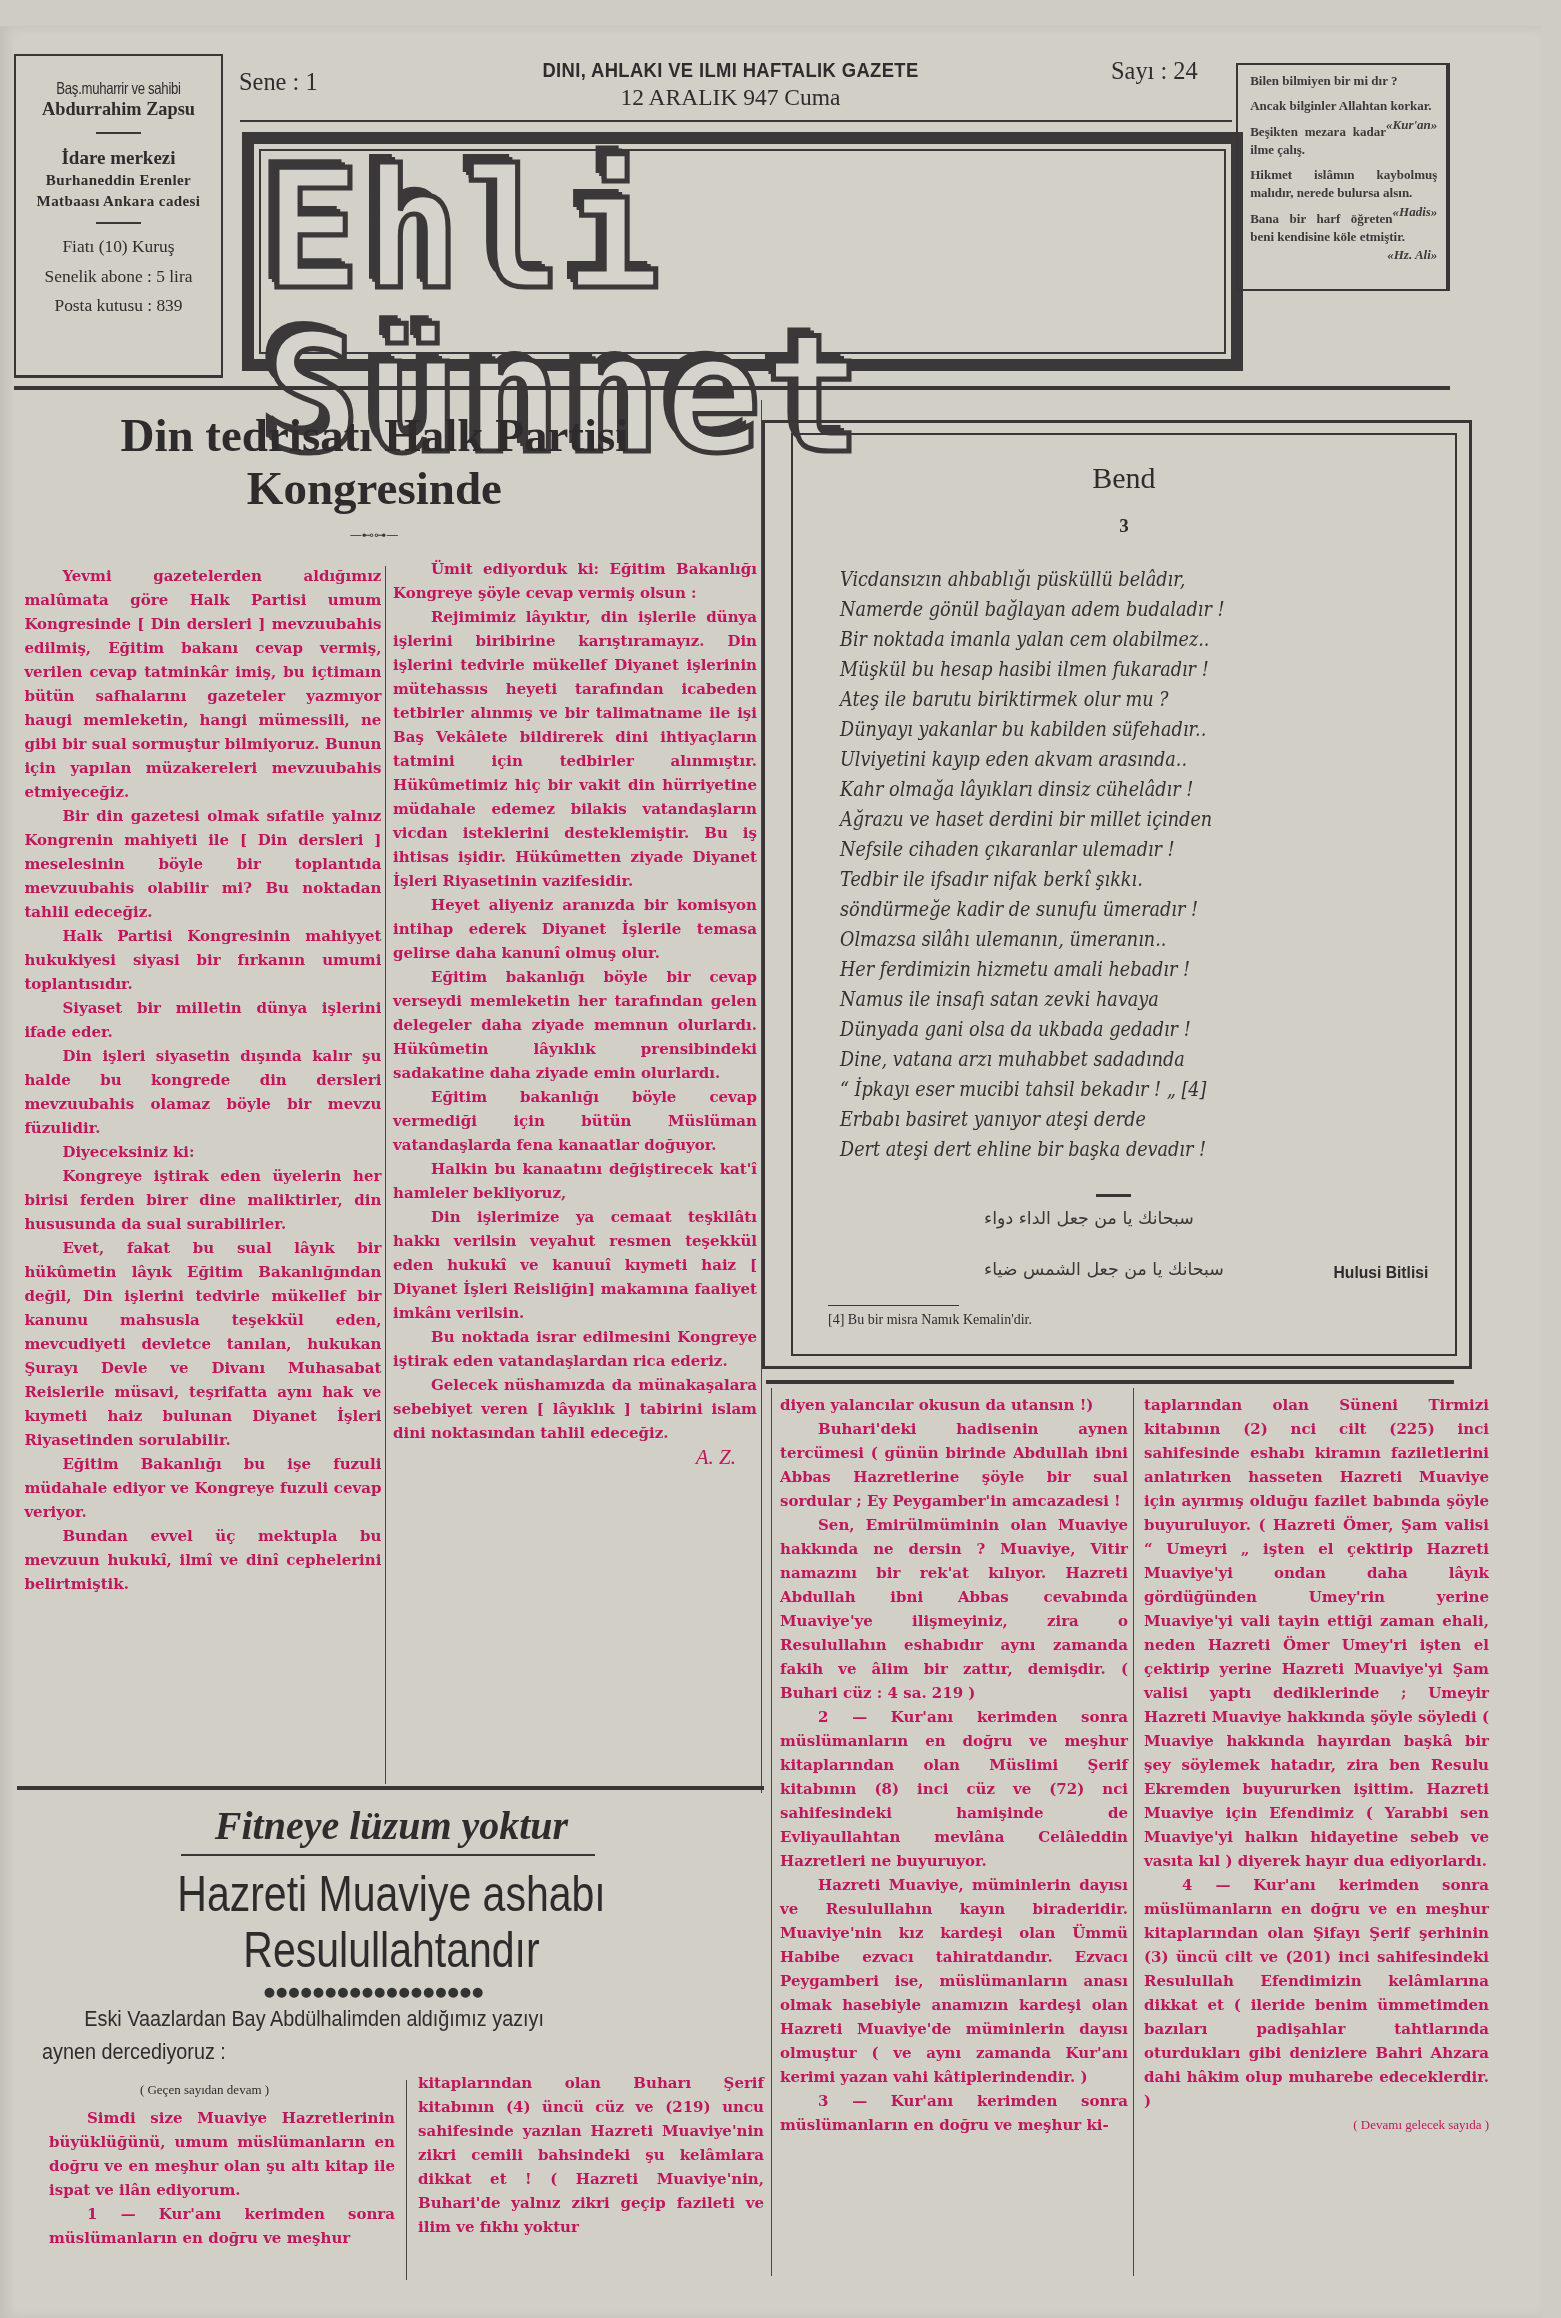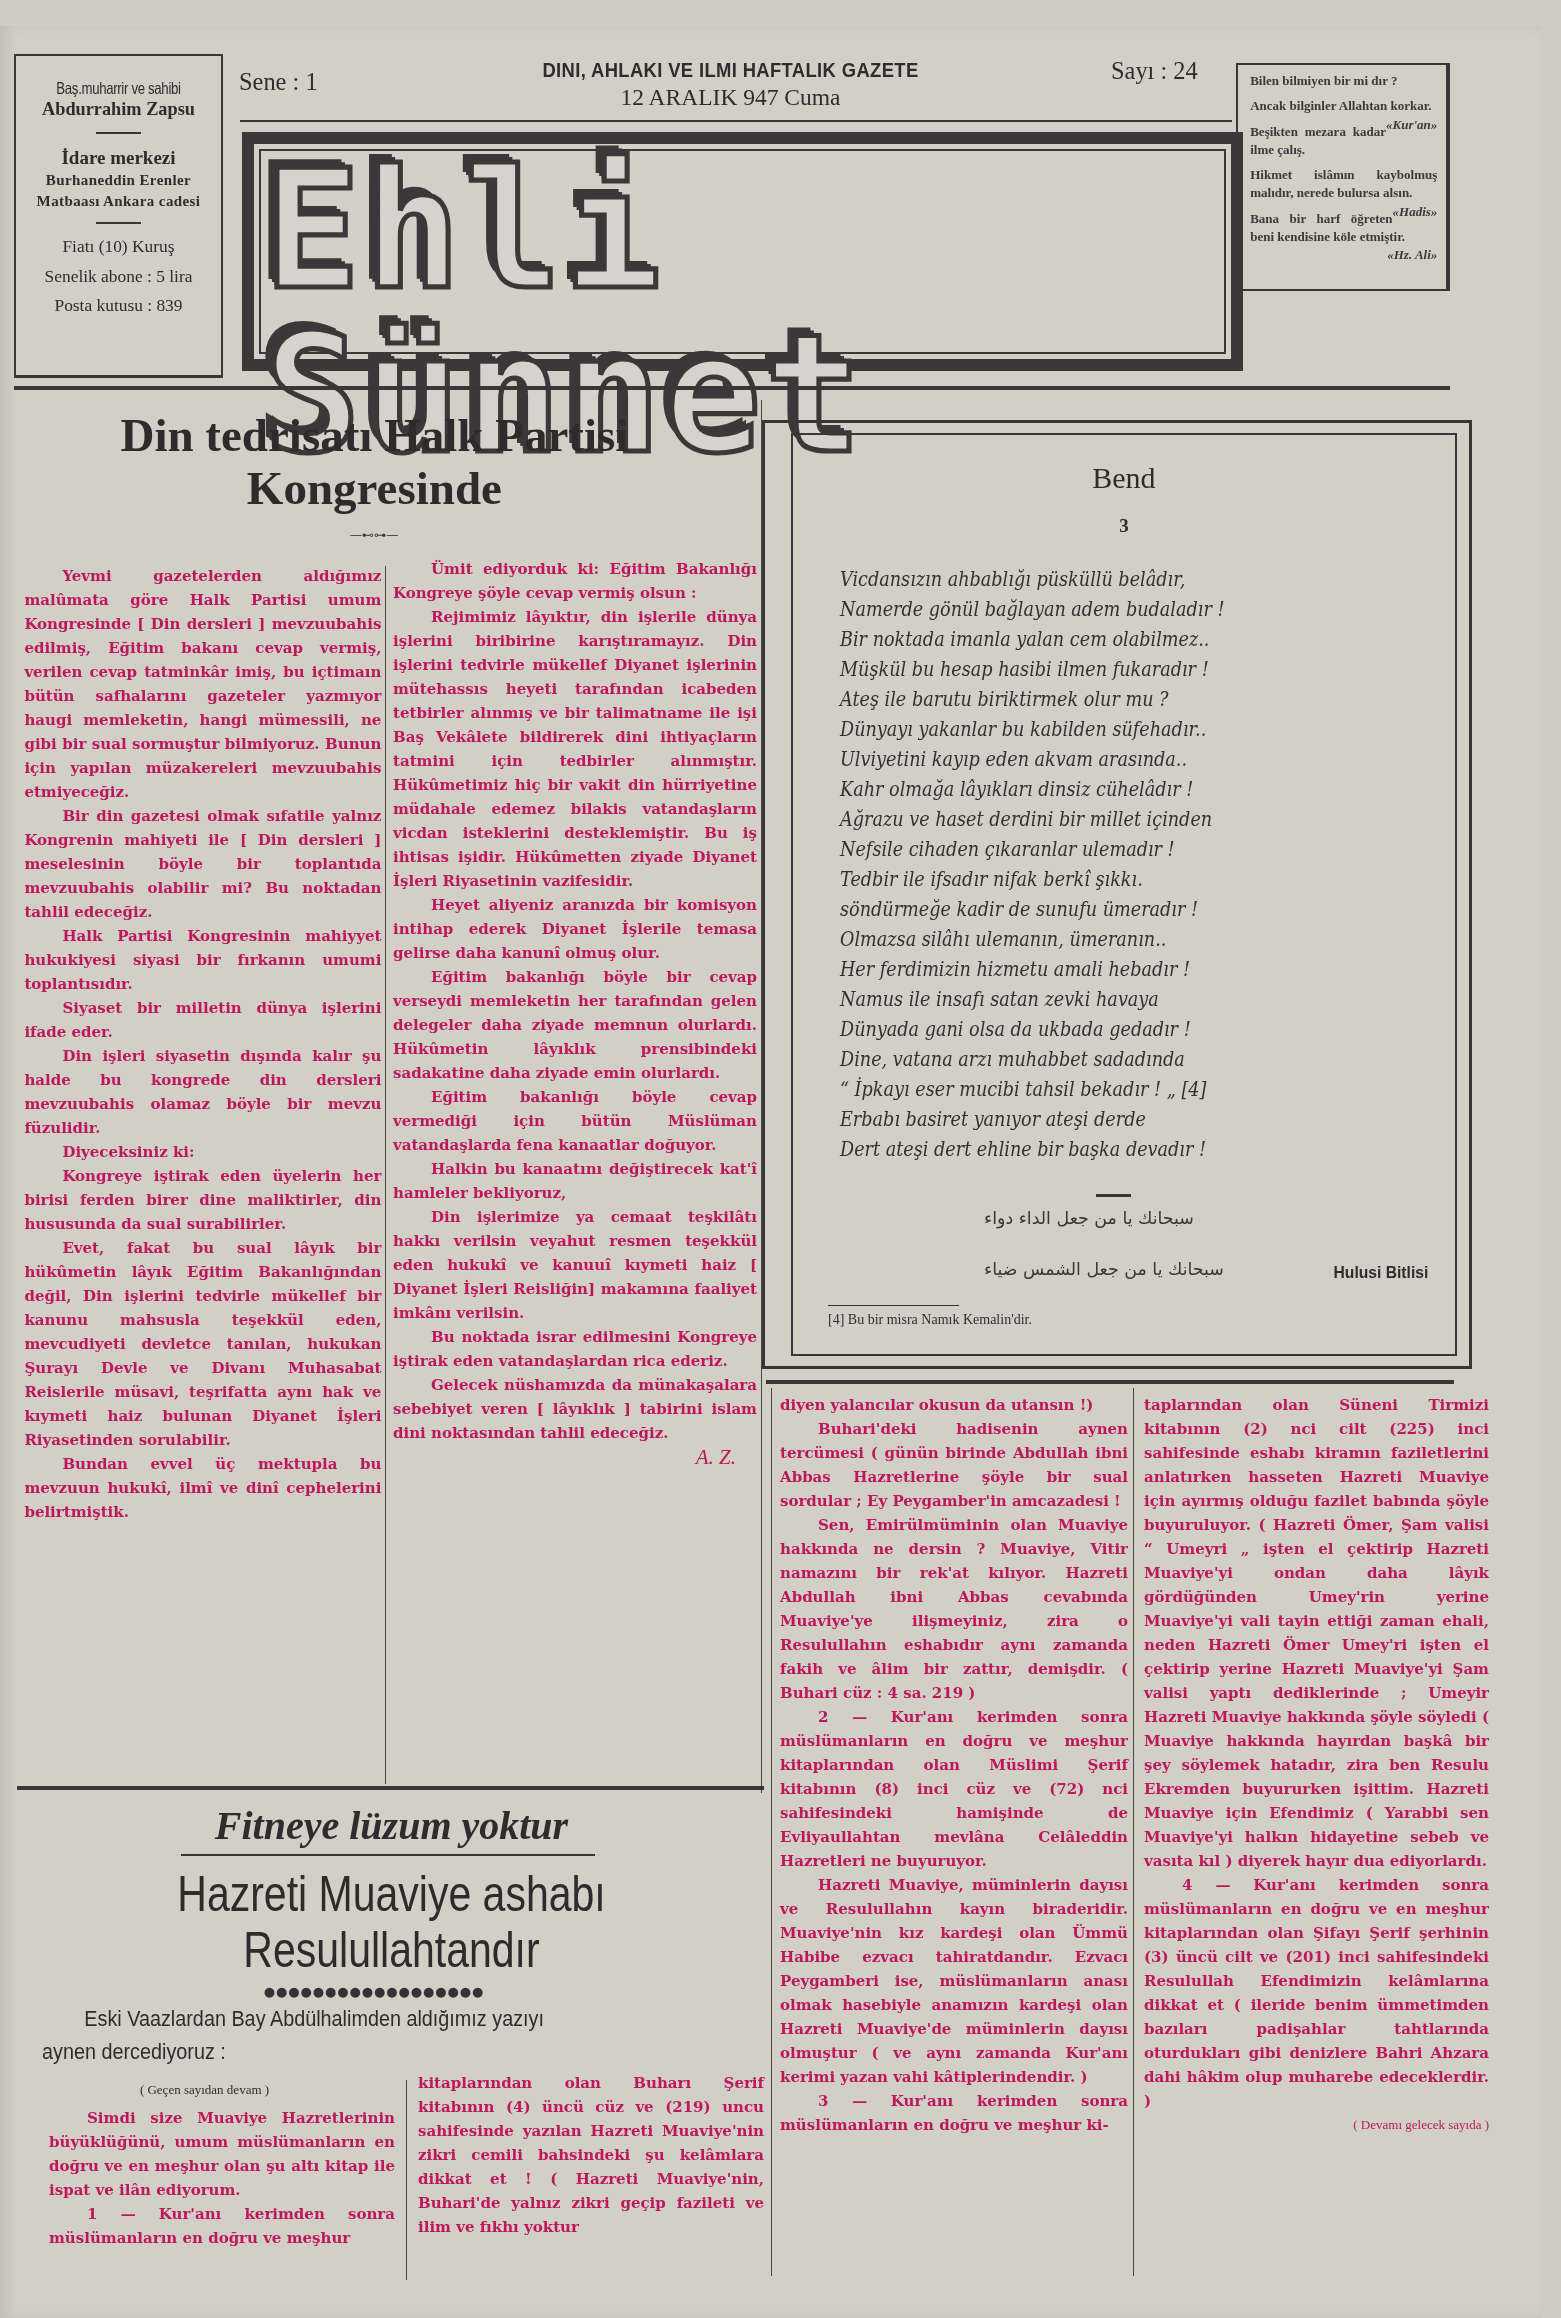--- a/index.html
+++ b/index.html
@@ -157,20 +157,21 @@
 
 <div class="abs body-col" style="left:24.4px; top:564px; width:357px;">
   <p>Yevmi gazetelerden aldığımız malûmata göre Halk Partisi umum Kongresinde [ Din dersleri ] mevzuubahis edilmiş, Eğitim bakanı cevap vermiş, verilen cevap tatminkâr imiş, bu içtimaın bütün safhalarını gazeteler yazmıyor haugi memleketin, hangi mümessili, ne gibi bir sual sormuştur bilmiyoruz. Bunun için yapılan müzakereleri mevzuubahis etmiyeceğiz.</p>
   <p>Bir din gazetesi olmak sıfatile yalnız Kongrenin mahiyeti ile [ Din dersleri ] meselesinin böyle bir toplantıda mevzuubahis olabilir mi? Bu noktadan tahlil edeceğiz.</p>
   <p>Halk Partisi Kongresinin mahiyyet hukukiyesi siyasi bir fırkanın umumi toplantısıdır.</p>
   <p>Siyaset bir milletin dünya işlerini ifade eder.</p>
   <p>Din işleri siyasetin dışında kalır şu halde bu kongrede din dersleri mevzuubahis olamaz böyle bir mevzu füzulidir.</p>
   <p>Diyeceksiniz ki:</p>
   <p>Kongreye iştirak eden üyelerin her birisi ferden birer dine maliktirler, din hususunda da sual surabilirler.</p>
   <p>Evet, fakat bu sual lâyık bir hükûmetin lâyık Eğitim Bakanlığından değil, Din işlerini tedvirle mükellef bir kanunu mahsusla teşekkül eden, mevcudiyeti devletce tanılan, hukukan Şurayı Devle ve Divanı Muhasabat Reislerile müsavi, teşrifatta aynı hak ve kıymeti haiz bulunan Diyanet İşleri Riyasetinden sorulabilir.</p>
+  <p>Eğitim Bakanlığı bu işe fuzuli müdahale ediyor ve Kongreye fuzuli cevap veriyor.</p>
   <p>Bundan evvel üç mektupla bu mevzuun hukukî, ilmî ve dinî cephelerini belirtmiştik.</p>
 </div>
 <div class="rule-v" style="left:385px; top:566px; height:1218px;"></div>
 <div class="abs body-col" style="left:393px; top:557px; width:364px;">
   <p>Ümit ediyorduk ki: Eğitim Bakanlığı Kongreye şöyle cevap vermiş olsun :</p>
   <p>Rejimimiz lâyıktır, din işlerile dünya işlerini biribirine karıştıramayız. Din işlerini tedvirle mükellef Diyanet işlerinin mütehassıs heyeti tarafından icabeden tetbirler alınmış ve bir talimatname ile işi Baş Vekâlete bildirerek dini ihtiyaçların tatmini için tedbirler alınmıştır. Hükûmetimiz hiç bir vakit din hürriyetine müdahale edemez bilakis vatandaşların vicdan isteklerini desteklemiştir. Bu iş ihtisas işidir. Hükûmetten ziyade Diyanet İşleri Riyasetinin vazifesidir.</p>
   <p>Heyet aliyeniz aranızda bir komisyon intihap ederek Diyanet İşlerile temasa gelirse daha kanunî olmuş olur.</p>
   <p>Eğitim bakanlığı böyle bir cevap verseydi memleketin her tarafından gelen delegeler daha ziyade memnun olurlardı. Hükûmetin lâyıklık prensibindeki sadakatine daha ziyade emin olurlardı.</p>
   <p>Eğitim bakanlığı böyle cevap vermediği için bütün Müslüman vatandaşlarda fena kanaatlar doğuyor.</p>
   <p>Halkin bu kanaatını değiştirecek kat'î hamleler bekliyoruz,</p>

